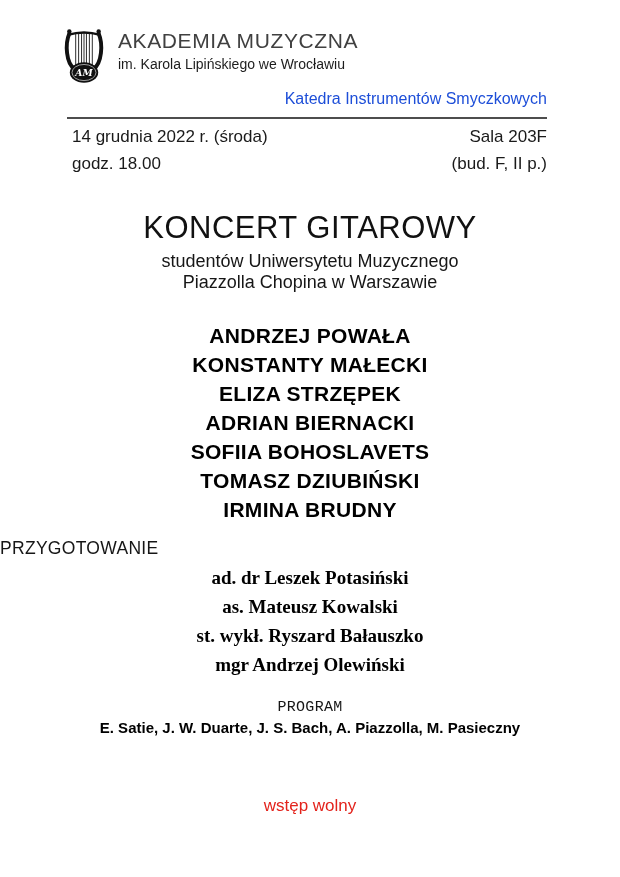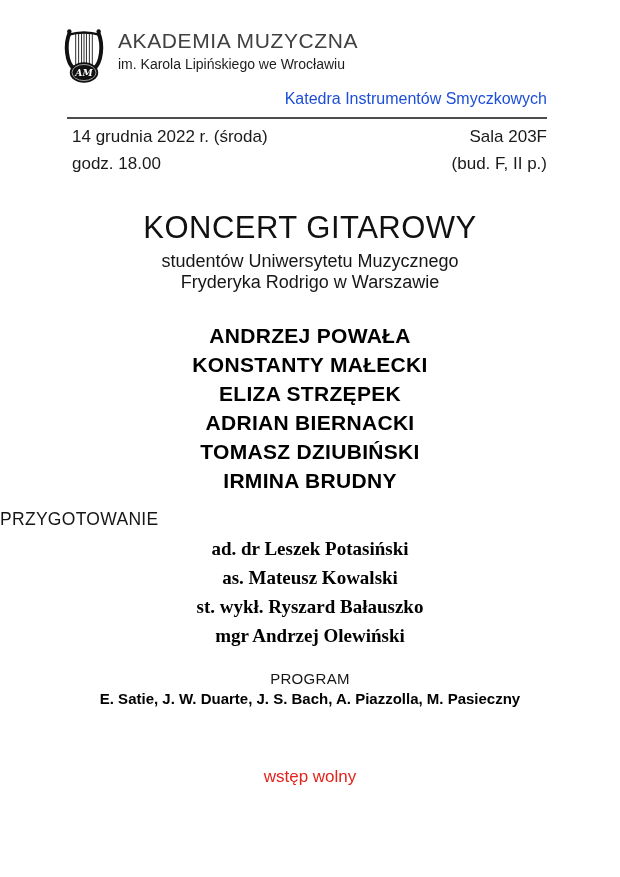--- a/index.html
+++ b/index.html
@@ -17,21 +17,21 @@
   .department { margin: 4px 73px 0 0; text-align: right; font-size: 16px; color: #1d4ed8; }
   hr.rule { border: none; border-top: 2px solid #4d4d4d; margin: 9px 73px 0 67px; }
   .event-row { display: flex; justify-content: space-between; margin: 7px 73px 0 72px; font-size: 17px; line-height: 1.35; }
   .event-right { text-align: right; }
   .event-row div { margin-bottom: 4px; }
   .title { margin: 26px 0 0; text-align: center; font-size: 31px; font-weight: 400; letter-spacing: 0.5px; color: #111; }
   .subtitle { text-align: center; font-size: 18px; line-height: 21px; margin-top: 5px; color: #161616; }
   .performers { list-style: none; padding: 0; margin: 28px 0 0; text-align: center; font-size: 21px; font-weight: bold; line-height: 29px; color: #000; letter-spacing: 0.3px; }
   .prep-heading { margin-top: 14px; font-size: 17.5px; color: #161616; letter-spacing: 0.3px; }
   .teachers { list-style: none; padding: 0; margin: 4px 0 0; text-align: center; font-size: 19px; font-weight: bold; line-height: 29px; color: #000; font-family: Liberation Serif, serif; }
-  .program-heading { margin-top: 20px; text-align: center; font-size: 15px; color: #161616; letter-spacing: 0.3px; }
+  .program-heading { margin-top: 20px; text-align: center; font-size: 15px; color: #161616; letter-spacing: 0.3px; font-family: Liberation Mono, monospace; }
   .program-lines { text-align: center; font-size: 15px; font-weight: bold; line-height: 20px; margin-top: 2px; color: #000; }
   .admission { margin-top: 58px; text-align: center; font-size: 17px; }
 </style>
 </head>
 <body>
 
 <div class="page">
 
   <header class="masthead">
     <span class="logo-icon">
@@ -75,28 +75,29 @@
     <div class="event-right">
       <div>Sala 203F</div>
       <div>(bud. F, II p.)</div>
     </div>
   </div>
 
   <h1 class="title">KONCERT GITAROWY</h1>
 
   <div class="subtitle">
     <div>studentów Uniwersytetu Muzycznego</div>
-    <div>Fryderyka Rodrigo w Warszawie</div>
+    <div>Piazzolla Chopina w Warszawie</div>
   </div>
 
   <ul class="performers">
     <li>ANDRZEJ POWAŁA</li>
     <li>KONSTANTY MAŁECKI</li>
     <li>ELIZA STRZĘPEK</li>
     <li>ADRIAN BIERNACKI</li>
+    <li>SOFIIA BOHOSLAVETS</li>
     <li>TOMASZ DZIUBIŃSKI</li>
     <li>IRMINA BRUDNY</li>
   </ul>
 
   <div class="prep-heading">PRZYGOTOWANIE</div>
 
   <ul class="teachers">
     <li>ad. dr Leszek Potasiński</li>
     <li>as. Mateusz Kowalski</li>
     <li>st. wykł. Ryszard Bałauszko</li>

